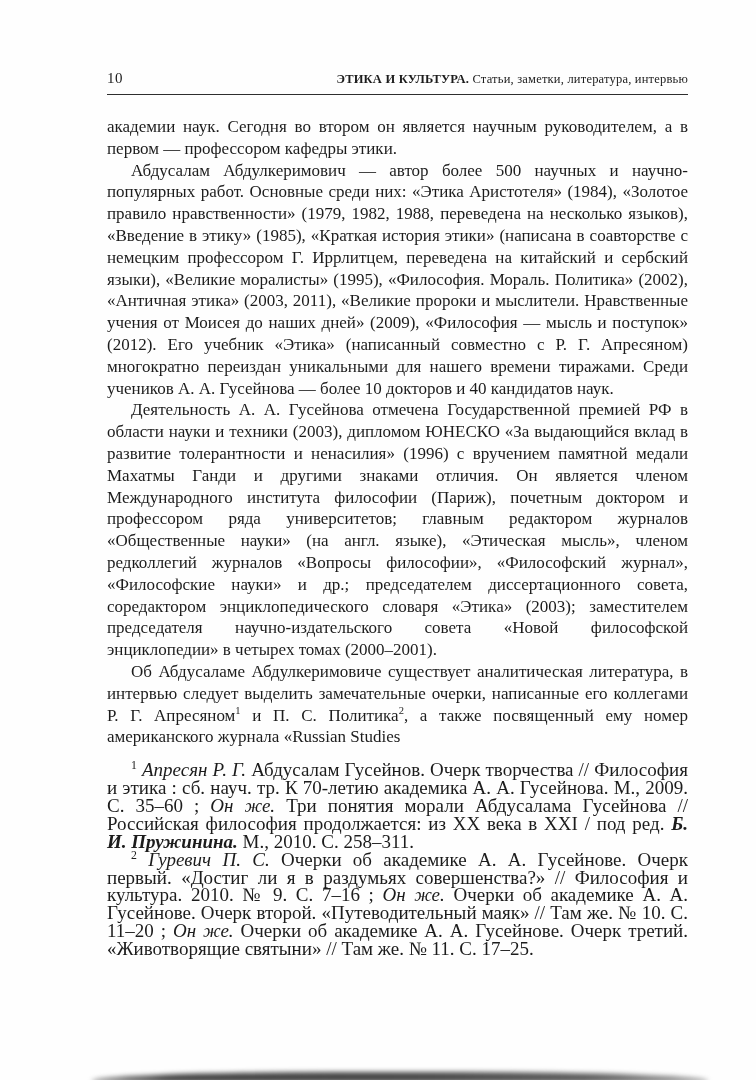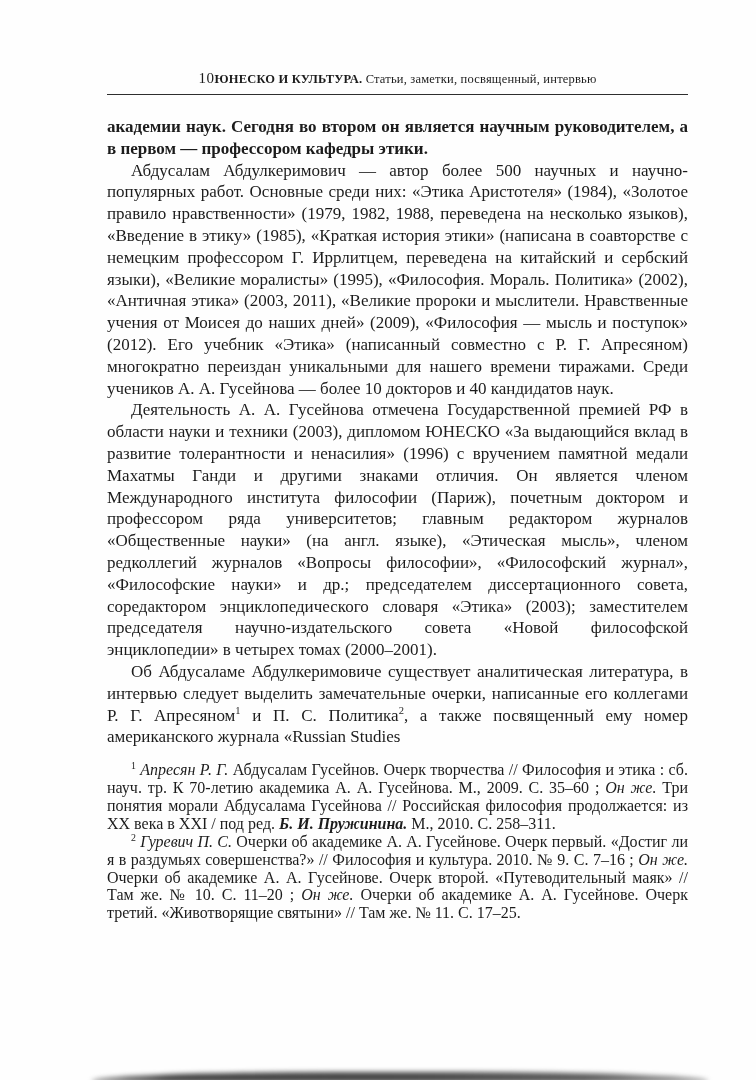--- a/index.html
+++ b/index.html
@@ -12,21 +12,21 @@
     background: #fefefe;
     overflow: hidden;
     font-family: "Liberation Serif", "DejaVu Serif", serif;
     color: #1c1c1c;
   }
   .content {
     padding: 70px 68px 0 107px;
   }
   .running-head {
     display: flex;
-    justify-content: center;
+    justify-content: space-between;
     align-items: baseline;
   }
   .page-num {
     font-size: 15px;
     letter-spacing: 0.5px;
   }
   .head-title {
     font-size: 12.5px;
     letter-spacing: 0.2px;
     white-space: nowrap;
@@ -38,24 +38,24 @@
     margin-bottom: 21px;
   }
   .para {
     font-size: 17px;
     line-height: 21.8px;
     text-align: justify;
     text-indent: 24px;
     hyphens: auto;
     -webkit-hyphens: auto;
   }
-  .para.no-indent { text-indent: 0; font-weight: bold; }
+  .para.no-indent { text-indent: 0; }
   .footnotes { margin-top: 13px; }
   .fnote {
-    font-size: 16px;
+    font-size: 19px;
     line-height: 17.9px;
     text-align: justify;
     text-indent: 24px;
     hyphens: auto;
     -webkit-hyphens: auto;
   }
   sup {
     font-size: 0.62em;
     line-height: 0;
     vertical-align: super;
@@ -72,21 +72,21 @@
   }
 </style>
 </head>
 <body>
 
 <div class="page">
   <div class="content">
 
     <header class="running-head">
       <span class="page-num">10</span>
-      <span class="head-title"><b>ЮНЕСКО И КУЛЬТУРА.</b><span> Статьи, заметки, посвященный, интервью</span></span>
+      <span class="head-title"><b>ЭТИКА И КУЛЬТУРА.</b><span> Статьи, заметки, литература, интервью</span></span>
     </header>
 
     <div class="rule"></div>
 
     <main>
       <p class="para no-indent"><span>академии наук. Сегодня во втором он является научным руководителем, а в первом — профессором кафедры этики.</span></p>
       <p class="para"><span>Абдусалам Абдулкеримович — автор более 500 научных и научно-популярных работ. Основные среди них: «Этика Аристотеля» (1984), «Золотое правило нравственности» (1979, 1982, 1988, переведена на несколько языков), «Введение в этику» (1985), «Краткая история этики» (написана в соавторстве с немецким профессором Г. Иррлитцем, переведена на китайский и сербский языки), «Великие моралисты» (1995), «Философия. Мораль. Политика» (2002), «Античная этика» (2003, 2011), «Великие пророки и мыслители. Нравственные учения от Моисея до наших дней» (2009), «Философия — мысль и поступок» (2012). Его учебник «Этика» (написанный совместно с Р. Г. Апресяном) многократно переиздан уникальными для нашего времени тиражами. Среди учеников А. А. Гусейнова — более 10 докторов и 40 кандидатов наук.</span></p>
       <p class="para"><span>Деятельность А. А. Гусейнова отмечена Государственной премией РФ в области науки и техники (2003), дипломом ЮНЕСКО «За выдающийся вклад в развитие толерантности и ненасилия» (1996) с вручением памятной медали Махатмы Ганди и другими знаками отличия. Он является членом Международного института философии (Париж), почетным доктором и профессором ряда университетов; главным редактором журналов «Общественные науки» (на англ. языке), «Этическая мысль», членом редколлегий журналов «Вопросы философии», «Философский журнал», «Философские науки» и др.; председателем диссертационного совета, соредактором энциклопедического словаря «Этика» (2003); заместителем председателя научно-издательского совета «Новой философской энциклопедии» в четырех томах (2000–2001).</span></p>
       <p class="para"><span>Об Абдусаламе Абдулкеримовиче существует аналитическая литература, в интервью следует выделить замечательные очерки, написанные его коллегами Р. Г. Апресяном</span><sup>1</sup><span> и П. С. Политика</span><sup>2</sup><span>, а также посвященный ему номер американского журнала «Russian Studies</span></p>
     </main>

